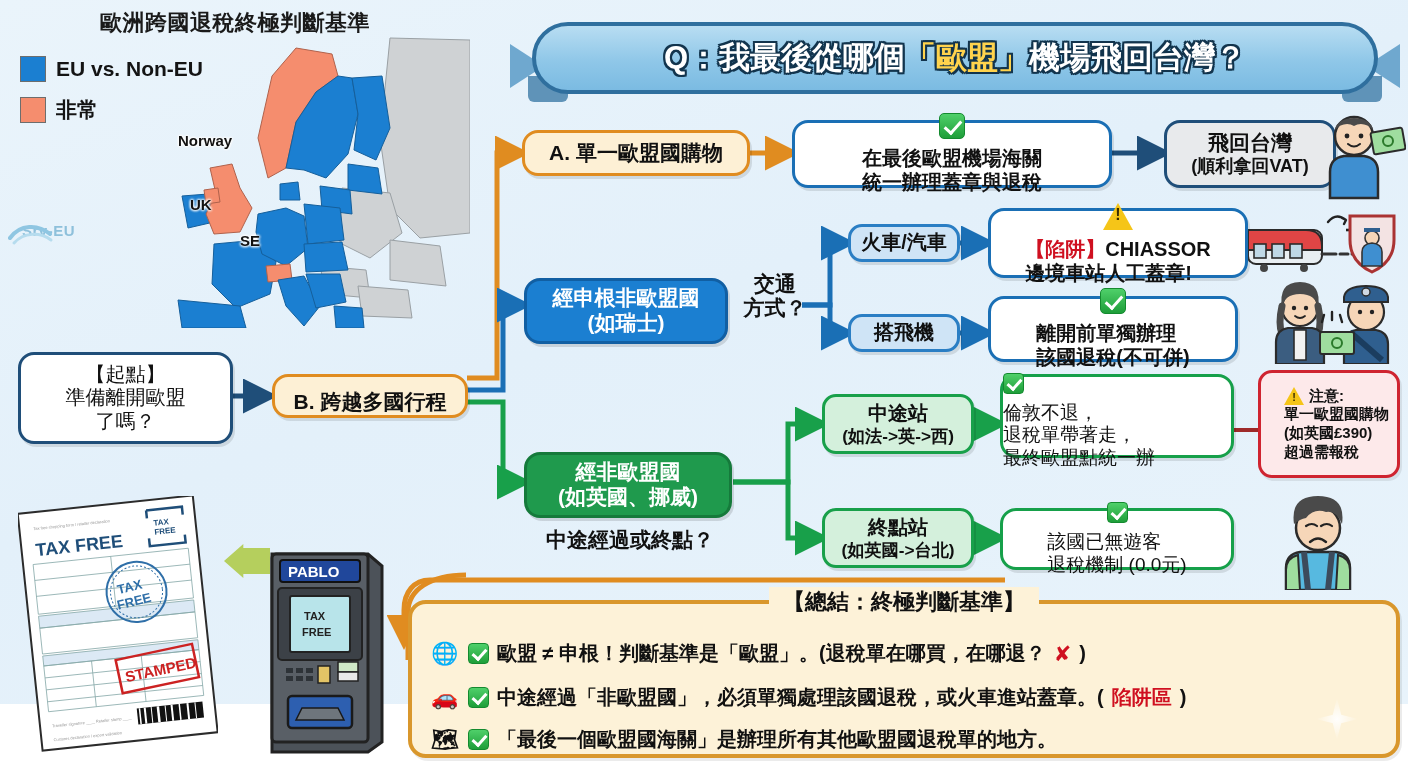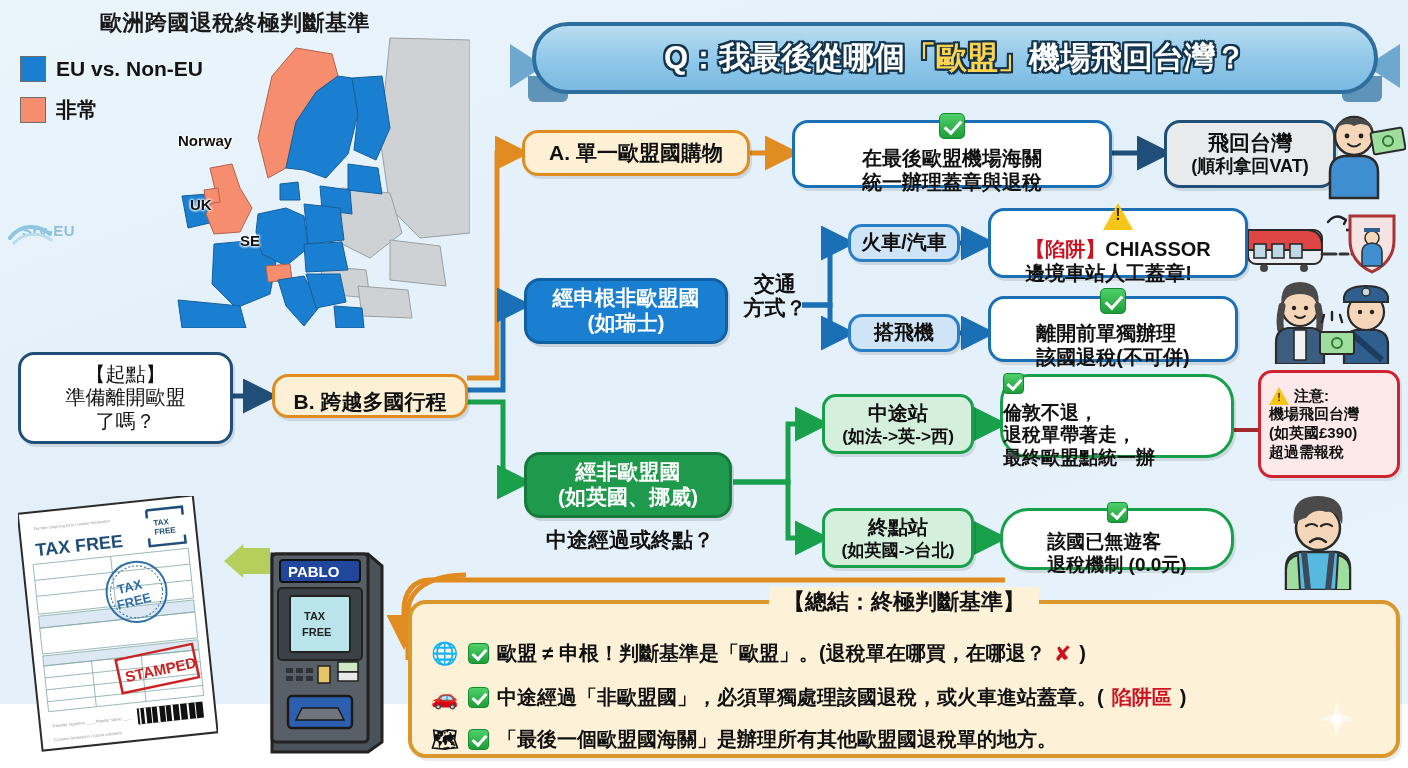--- a/index.html
+++ b/index.html
@@ -101,22 +101,22 @@
     background: #d4f0dc; border: 3px solid #18a04a; border-radius: 14px;
     font-size: 20px; font-weight: bold; color: #101010;
     box-shadow: 2px 3px 0 rgba(0,0,0,.10);
   }
   .bx-res-blue {
     background: #ffffff; border: 3px solid #1a6fb5; border-radius: 16px;
     font-size: 20px; font-weight: bold; color: #111;
     box-shadow: 2px 3px 0 rgba(0,0,0,.10);
   }
   .bx-res-green {
-    background: #ffffff; border: 3px solid #16a04a; border-radius: 28px;
-    font-size: 19px; font-weight: bold; color: #111;
+    background: #ffffff; border: 3px solid #16a04a; border-radius: 16px;
+    font-size: 19px; font-weight: normal; color: #111;
     box-shadow: 2px 3px 0 rgba(0,0,0,.10);
   }
   .bx-grey {
     background: #e8eaec; border: 3px solid #1f4e79; border-radius: 16px;
     font-size: 21px; font-weight: bold; color: #111;
     box-shadow: 2px 3px 0 rgba(0,0,0,.10);
     text-align: right;
   }
   .bx-warn {
     background: #fde9ea; border: 3px solid #cf2430; border-radius: 14px;
@@ -402,26 +402,26 @@
   </div>
 
   <div class="nodebox bx-res-green withicon" style="left:1000px; top:508px; width:234px; height:62px;">
     <span class="ck sm"></span>
     <span class="lines">
       <span class="l1">該國已無遊客</span>
       <span class="l2">退稅機制 (0.0元)</span>
     </span>
   </div>
 
-  <div class="nodebox bx-warn" style="left:1258px; top:370px; width:142px; height:108px; align-items:flex-start; padding-left:8px;">
+  <div class="nodebox bx-warn" style="left:1258px; top:370px; width:142px; height:108px; align-items:flex-start; padding-left:23px;">
     <span style="display:flex; align-items:center; gap:5px;">
       <span class="warn-tri sm"></span>
       <span>注意:</span>
     </span>
-    <span class="l2">機場飛回台灣</span>
+    <span class="l2">單一歐盟國購物</span>
     <span class="l3">(如英國£390)</span>
     <span class="l4">超過需報稅</span>
   </div>
 
   <svg class="abs" style="left:1318px; top:108px;" width="88" height="92">
     <circle cx="36" cy="28" r="19" fill="#f6d6b8" stroke="#2b2b2b" stroke-width="2.5"></circle>
     <path d="M17 22 C18 6, 54 6, 55 22 C50 16, 42 14, 36 18 C30 14, 22 16, 17 22 Z" fill="#4a4a4a"></path>
     <circle cx="29" cy="28" r="2.4" fill="#222"></circle>
       <circle cx="43" cy="28" r="2.4" fill="#222"></circle>
     <path d="M30 36 q6 5 12 0" stroke="#222" stroke-width="2" fill="none" stroke-linecap="round"></path>

